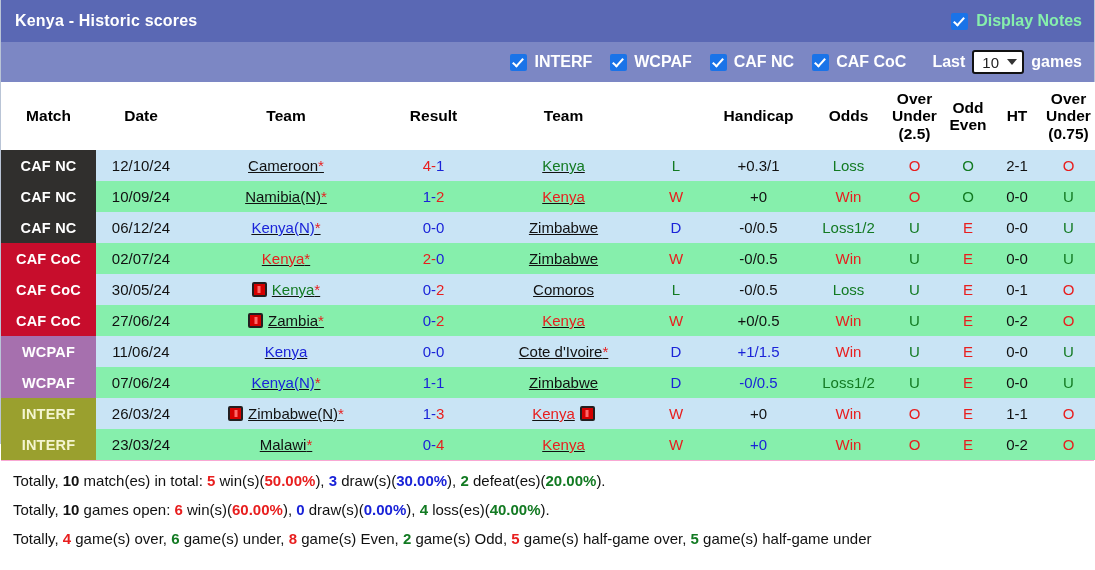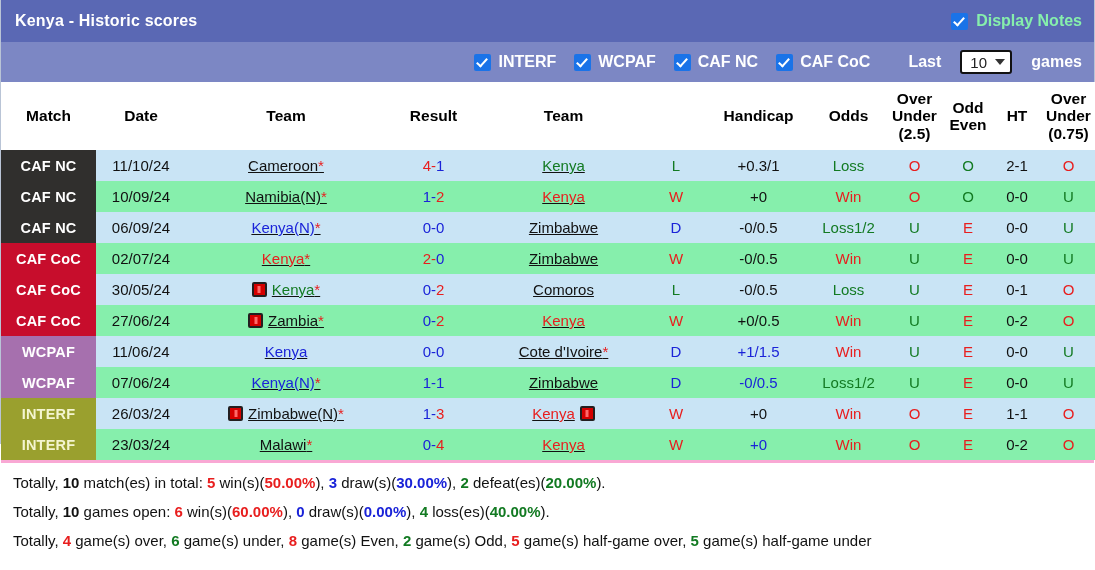--- a/index.html
+++ b/index.html
@@ -20,21 +20,21 @@
   .title{color:#fff;font-weight:bold;font-size:16px;letter-spacing:.2px;}
   .notes-group{display:flex;align-items:center;gap:8px;}
   .notes-label{color:#86efac;font-weight:bold;font-size:16px;}
 
   .filterbar{
     height:40px;background:#7c87c4;display:flex;align-items:center;
     justify-content:flex-end;padding:0 12px 0 0;box-sizing:border-box;gap:0px;
   }
   .fitem{display:flex;align-items:center;gap:7px;margin-left:18px;}
   .fitem .flabel{color:#fff;font-weight:bold;font-size:16px;white-space:nowrap;}
-  .lastgroup{display:flex;align-items:center;gap:19px;margin-left:38px;}
+  .lastgroup{display:flex;align-items:center;gap:7px;margin-left:26px;}
   .lastgroup .flabel{color:#fff;font-weight:bold;font-size:16px;}
 
   .cbx{
     width:17px;height:17px;background:#1a73e8;border-radius:2px;
     position:relative;display:inline-block;flex:0 0 auto;
   }
   .cbx:after{
     content:"";position:absolute;left:5px;top:2px;width:4px;height:9px;
     border:solid #fff;border-width:0 2.4px 2.4px 0;transform:rotate(42deg);
   }
@@ -83,21 +83,21 @@
     display:inline-block;width:15px;height:15px;background:#d40000;
     border:2px solid #231f20;border-radius:2px;position:relative;flex:0 0 auto;
     box-sizing:border-box;
   }
   .rcard:after{
     content:"";position:absolute;left:50%;top:2px;transform:translateX(-50%);
     width:3px;height:7px;background:#ff6a6a;
   }
 
   
-  .footer{border-top:3px solid #f9a8d4;background:#fff;padding:6px 10px 4px 10px;box-sizing:border-box;}
+  .footer{border-top:1px solid #f9a8d4;background:#fff;padding:6px 10px 4px 10px;box-sizing:border-box;}
   .fline{font-size:15px;color:#222;padding:5px 0 5px 2px;line-height:1.25;}
   .fline b{font-weight:bold;}
 </style>
 </head>
 <body>
 
 <div class="wrap">
 
   <div class="titlebar">
     <div class="title">Kenya - Historic scores</div>
@@ -161,21 +161,21 @@
         <th>Odds</th>
         <th><span>Over</span><br><span>Under</span><br><span>(2.5)</span></th>
         <th><span>Odd</span><br><span>Even</span></th>
         <th>HT</th>
         <th><span>Over</span><br><span>Under</span><br><span>(0.75)</span></th>
       </tr>
     </thead>
     <tbody id="tbody">
         <tr class="rA">
           <td class="badge b-cafnc">CAF NC</td>
-          <td>11/10/24</td>
+          <td>12/10/24</td>
           <td>
             <div class="teamcell">
               <span><span class="black">Cameroon</span><span class="star">*</span></span>
             </div>
           </td>
           <td><span class="red">4</span><span class="red">-</span><span class="blue">1</span></td>
           <td>
             <div class="teamcell">
               <span class="green">Kenya</span>
             </div>
@@ -205,21 +205,21 @@
           <td class="red">W</td>
           <td class="black">+0</td>
           <td class="red">Win</td>
           <td class="red">O</td>
           <td class="green">O</td>
           <td>0-0</td>
           <td class="green">U</td>
         </tr>
         <tr class="rA">
           <td class="badge b-cafnc">CAF NC</td>
-          <td>06/09/24</td>
+          <td>06/12/24</td>
           <td>
             <div class="teamcell">
               <span><span class="blue">Kenya(N)</span><span class="star">*</span></span>
             </div>
           </td>
           <td><span class="blue">0</span><span class="blue">-</span><span class="blue">0</span></td>
           <td>
             <div class="teamcell">
               <span class="black">Zimbabwe</span>
             </div>

